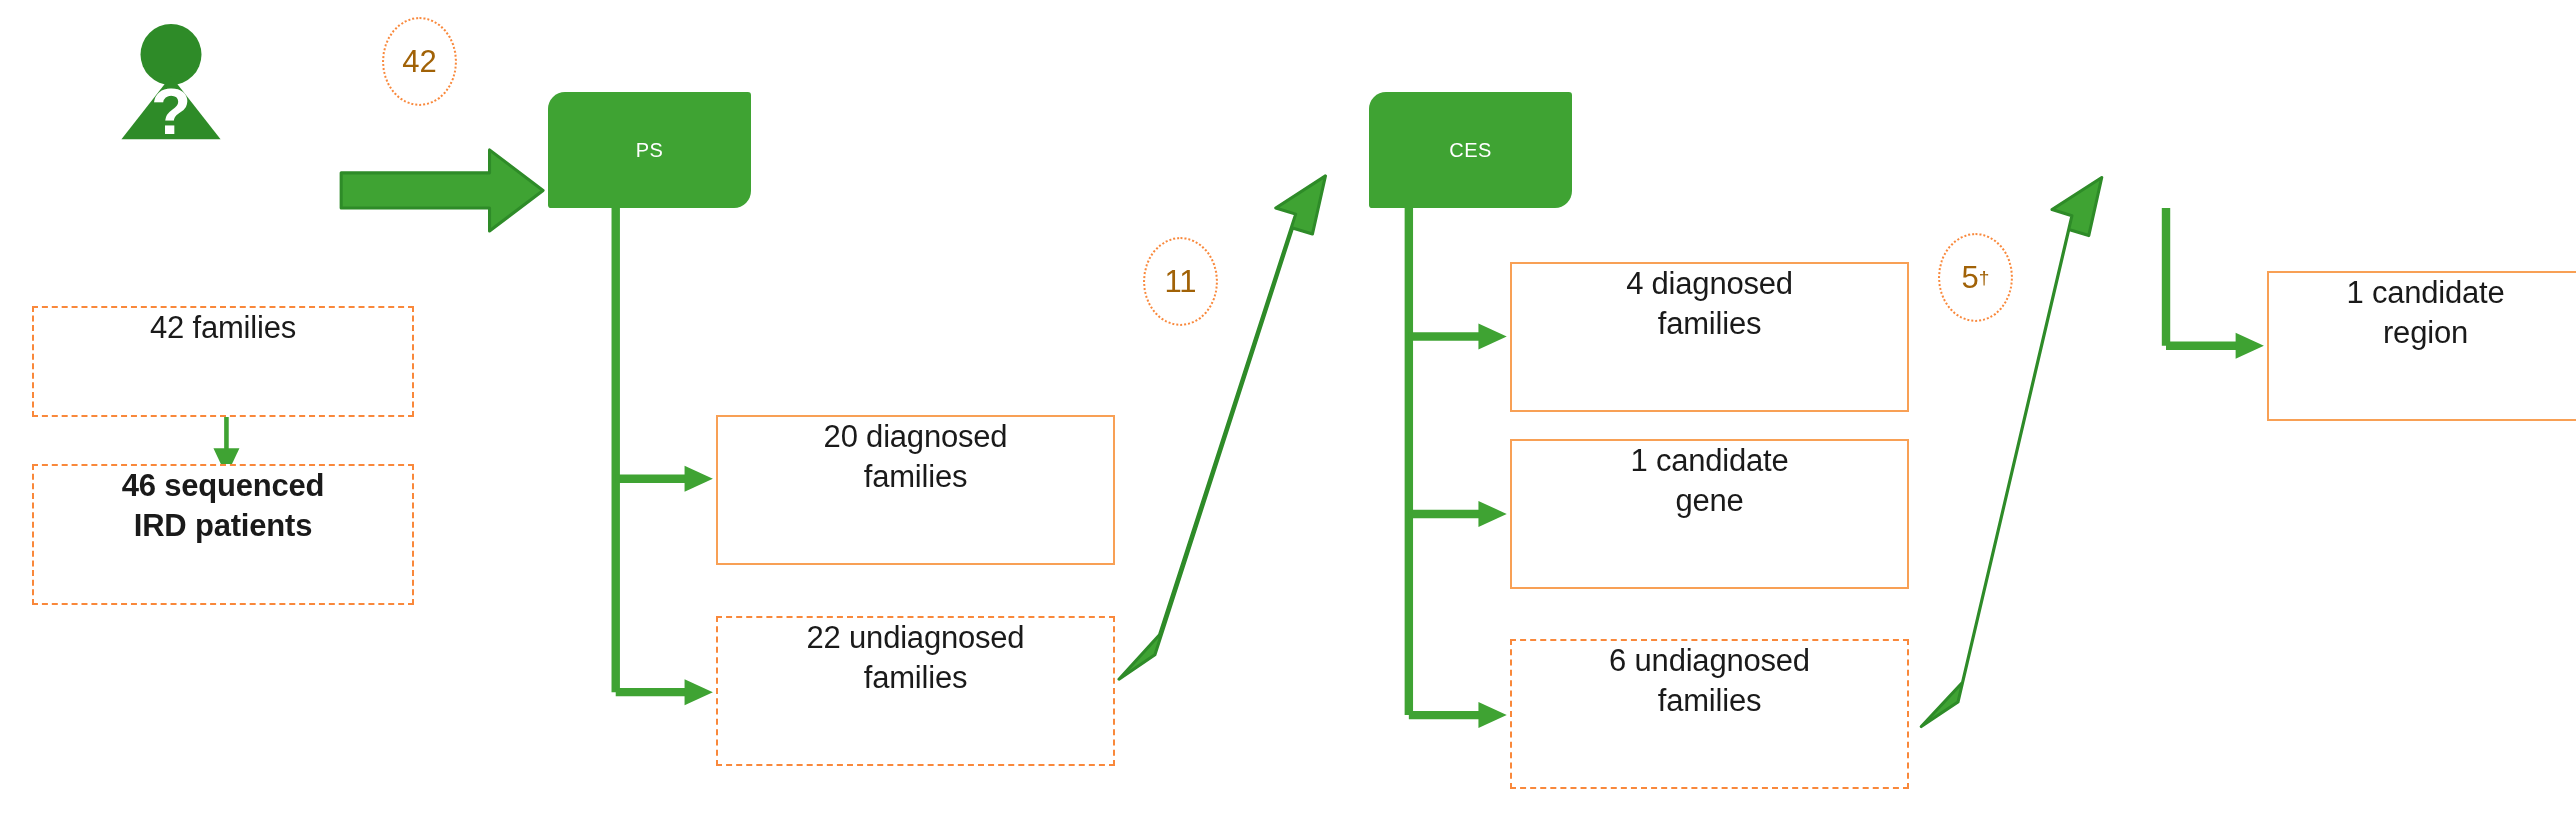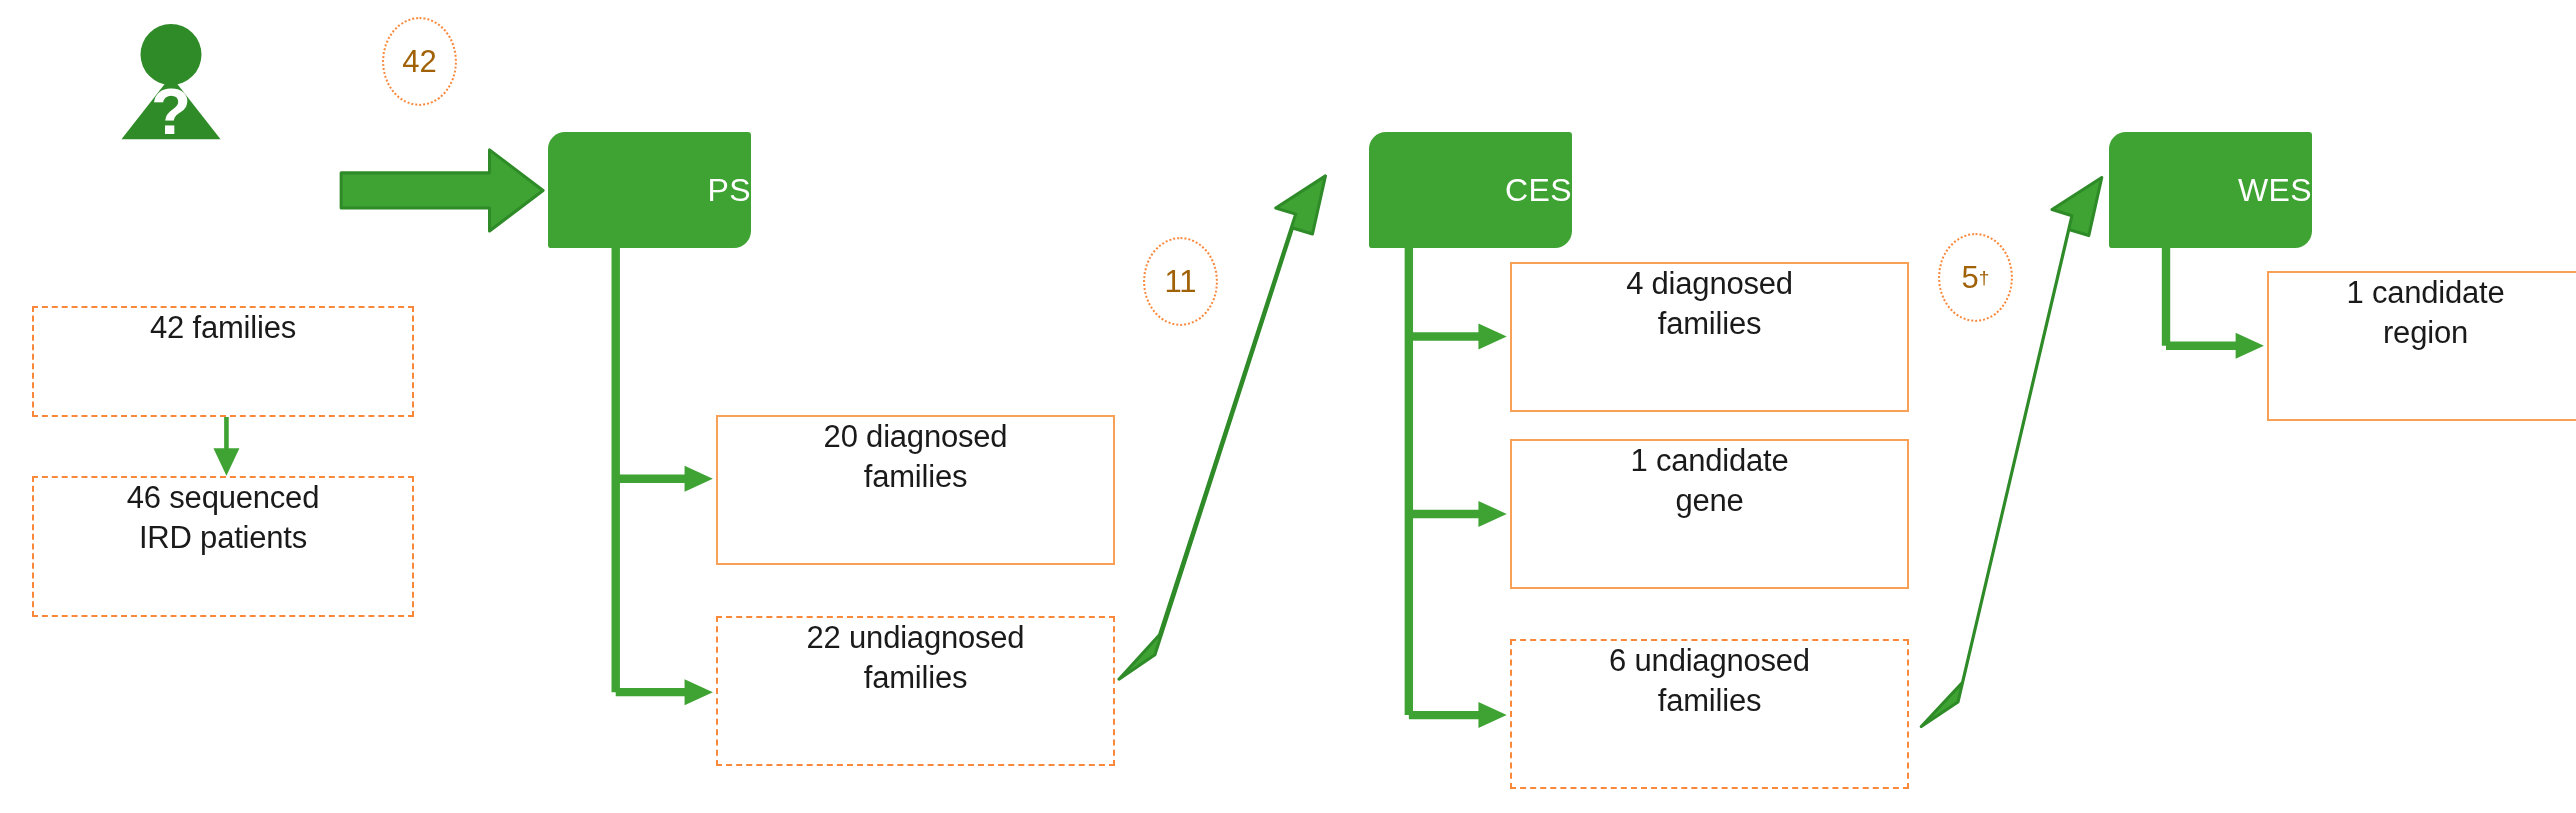--- a/index.html
+++ b/index.html
@@ -36,27 +36,26 @@
   .obox.solid  { border: 2.3px solid #F8A055; }
   .obox.dashed { border: 2.3px dashed #F9883B; }
   .obox .txt { padding: 0 9.2px; white-space: pre-line; }
 
   
   .stage {
     position: absolute;
     box-sizing: border-box;
     background: #3FA333;
     color: #ffffff;
-    font-size: 32px;
+    font-size: 20px;
     display: flex;
     align-items: center;
-    justify-content: flex-end;
+    justify-content: center;
     border-radius: 17px 3.1px 17px 3.1px;
     letter-spacing: 0.4px;
-    margin-top: 40px;
   }
 
   
   .badge {
     position: absolute;
     box-sizing: border-box;
     border: 2.3px dotted #F9883B;
     border-radius: 50%;
     display: flex;
     align-items: center;
@@ -149,36 +148,33 @@
 
   <div class="badge" style="left:1938px; top:233px; width:75px; height:89px;">
     <span>5</span>
       <sup>†</sup>
   </div>
 
   <div class="obox dashed" style="left:32px; top:306px; width:382px; height:111px;">
     <span class="txt">42 families</span>
   </div>
 
-  <div class="obox dashed" style="left:32px; top:476px; width:382px; height:141px;">
+  <div class="obox dashed" style="left:32px; top:464px; width:382px; height:141px;font-weight:bold;">
     <span class="txt">46 sequenced
 IRD patients</span>
   </div>
 
   <div class="stage" style="left:548px; top:92px; width:203px; height:116px;">
     <span>PS</span>
   </div>
 
   <div class="stage" style="left:1369px; top:92px; width:203px; height:116px;">
     <span>CES</span>
   </div>
 
-  <div class="stage" style="left:2109px; top:92px; width:203px; height:116px;">
-    <span>WES</span>
-  </div>
 
   <div class="obox solid" style="left:716px; top:415px; width:399px; height:150px;">
     <span class="txt">20 diagnosed
 families</span>
   </div>
 
   <div class="obox dashed" style="left:716px; top:616px; width:399px; height:150px;">
     <span class="txt">22 undiagnosed
 families</span>
   </div>

